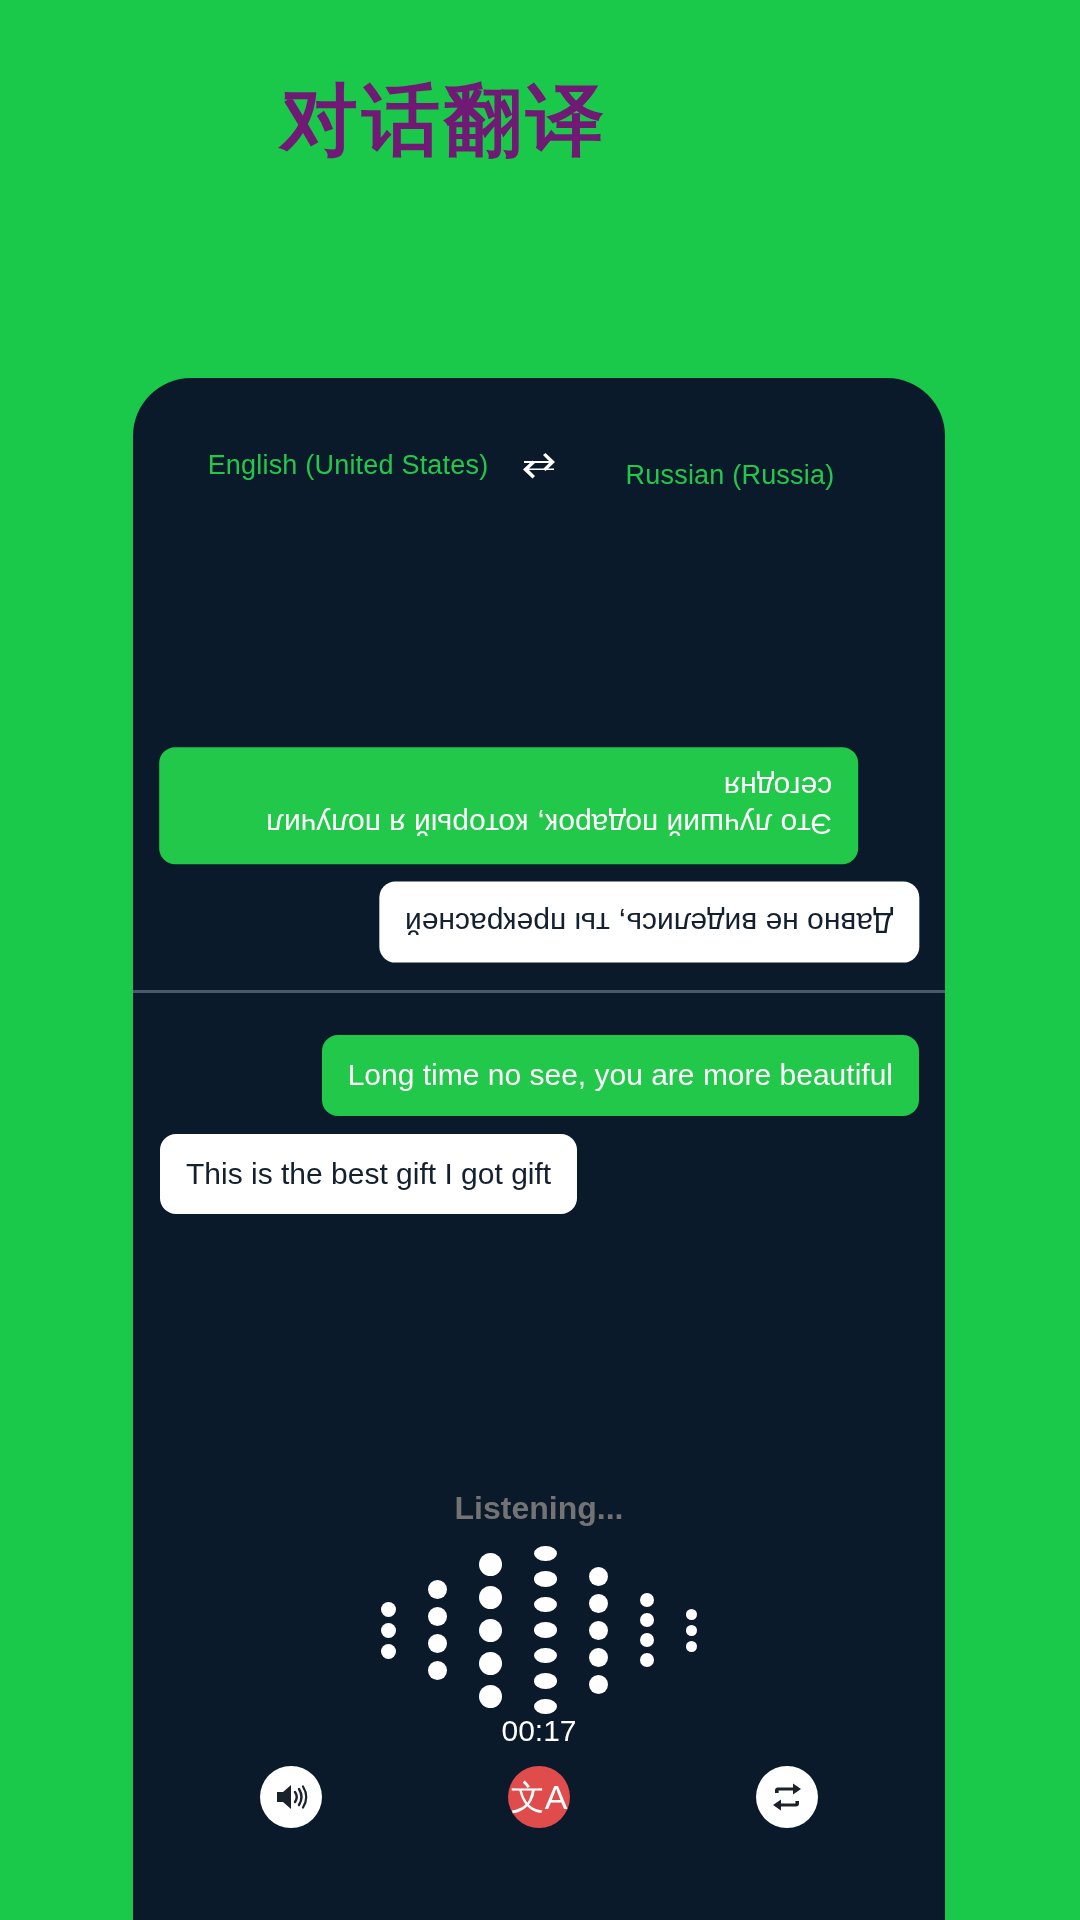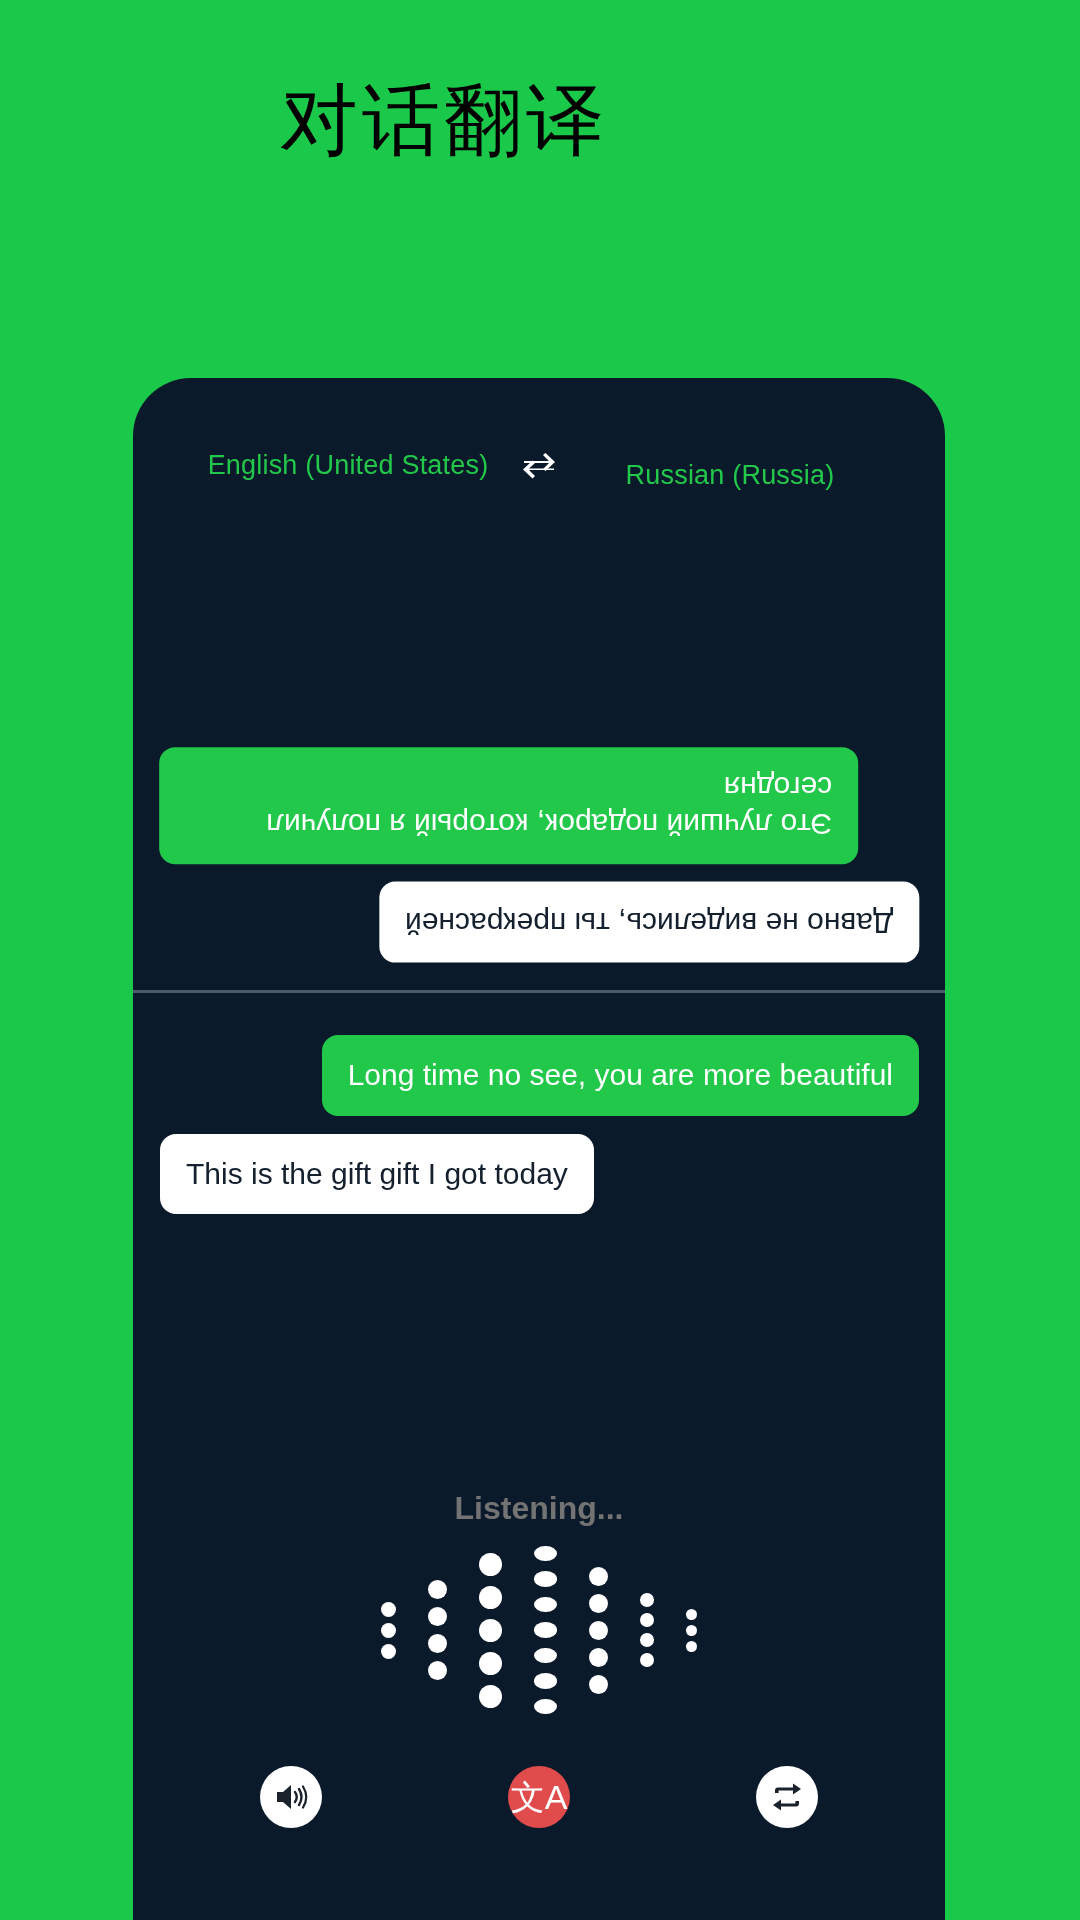--- a/index.html
+++ b/index.html
@@ -15,23 +15,23 @@
     position: relative;
   }
 
   
   .page-title {
     position: absolute;
     top: 78px;
     left: 0;
     width: 888px;
     text-align: center;
-    color: #000000;
+    color: #701a75;
     font-size: 78px;
-    font-weight: normal;
+    font-weight: bold;
     letter-spacing: 4px;
     line-height: 1.1;
   }
 
   
   .phone-panel {
     position: absolute;
     left: 133px;
     top: 378px;
     width: 812px;
@@ -237,21 +237,21 @@
     </div>
   </div>
 
   <div class="divider"></div>
 
   <div class="half half-bottom">
     <div class="bubble-row row-right">
       <div class="bubble bubble-green">Long time no see, you are more beautiful</div>
     </div>
     <div class="bubble-row row-left">
-      <div class="bubble bubble-white">This is the gift gift I got today</div>
+      <div class="bubble bubble-white">This is the best gift I got gift</div>
     </div>
   </div>
 
   <div class="listening-label">Listening...</div>
 
   <div class="waveform" id="waveform">
       <div class="wave-col">
         <div class="wave-dot" style="width: 15px; height: 15px; margin-bottom: 6px;"></div>
         <div class="wave-dot" style="width: 15px; height: 15px; margin-bottom: 6px;"></div>
         <div class="wave-dot" style="width: 15px; height: 15px; margin-bottom: 0px;"></div>
@@ -291,20 +291,21 @@
         <div class="wave-dot" style="width: 14px; height: 14px; margin-bottom: 6px;"></div>
         <div class="wave-dot" style="width: 14px; height: 14px; margin-bottom: 0px;"></div>
       </div>
       <div class="wave-col">
         <div class="wave-dot" style="width: 11px; height: 11px; margin-bottom: 5px;"></div>
         <div class="wave-dot" style="width: 11px; height: 11px; margin-bottom: 5px;"></div>
         <div class="wave-dot" style="width: 11px; height: 11px; margin-bottom: 0px;"></div>
       </div>
     </div>
 
+  <div class="timer">00:17</div>
 
   <div class="controls">
 
     <div class="control">
       <div class="control-circle circle-white">
         <svg width="34" height="30" viewBox="0 0 34 30" aria-hidden="true">
           <path d="M3 10 H9 L17 3 V27 L9 20 H3 Z" fill="#1A222C"></path>
           <path d="M21 10 Q24.5 15 21 20" stroke="#1A222C" stroke-width="2.4" fill="none" stroke-linecap="round"></path>
           <path d="M25 7 Q30 15 25 23" stroke="#1A222C" stroke-width="2.4" fill="none" stroke-linecap="round"></path>
           <path d="M29 4.5 Q35.5 15 29 25.5" stroke="#1A222C" stroke-width="2.2" fill="none" stroke-linecap="round"></path>

